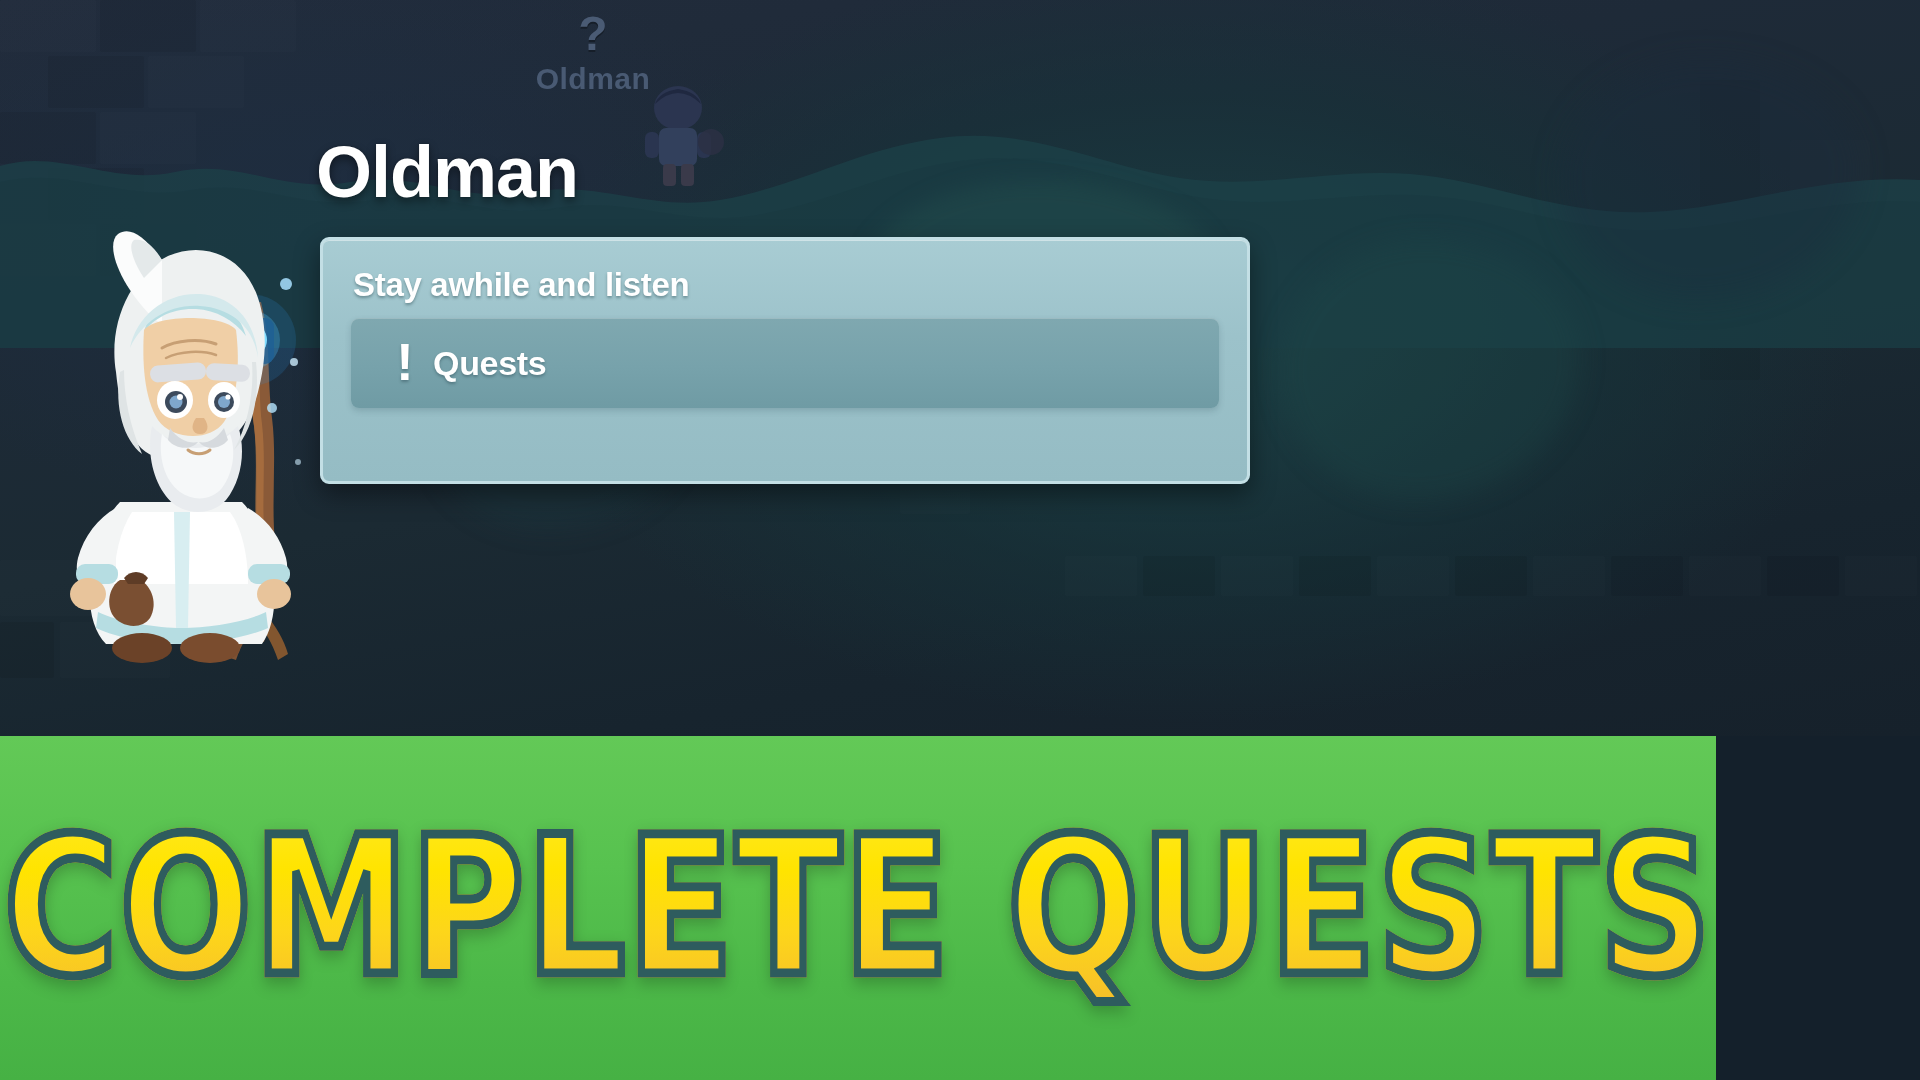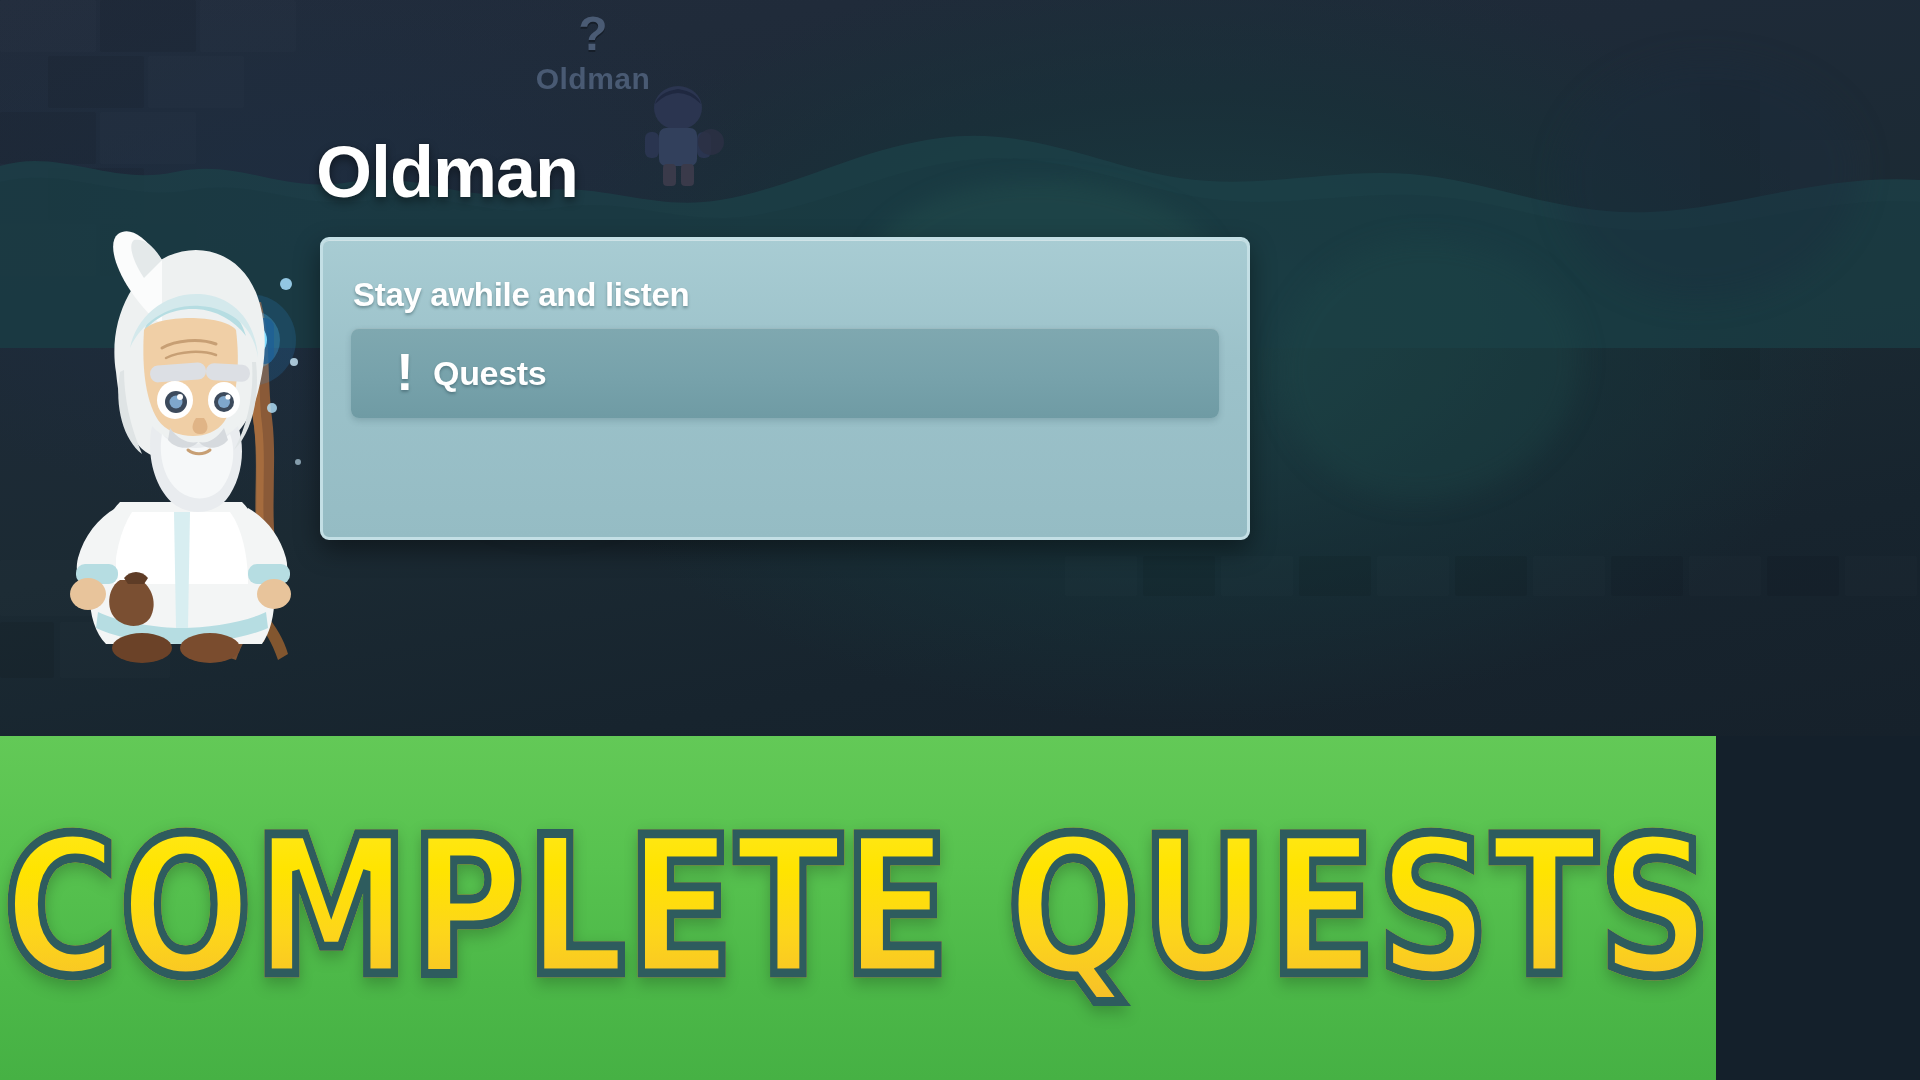--- a/index.html
+++ b/index.html
@@ -30,26 +30,26 @@
 
   
   #wizard{position:absolute;left:58px;top:212px;width:252px;height:452px;}
 
   
   #title{position:absolute;left:316px;top:136px;font-size:72px;font-weight:800;
     color:#ffffff;letter-spacing:-1px;line-height:1;
     text-shadow:0 4px 10px rgba(0,0,0,.45), 0 0 2px rgba(0,0,0,.25);}
 
   
-  #dialog{position:absolute;left:320px;top:237px;width:930px;height:303px;
+  #dialog{position:absolute;left:320px;top:237px;width:930px;height:247px;
     border-radius:9px;
     background:linear-gradient(180deg,#a8ccd3 0%,#9cc2ca 40%,#95bcc4 100%);
     border:3px solid #c3dfe5;
     box-shadow:0 10px 26px rgba(0,0,0,.42), inset 0 1px 0 rgba(255,255,255,.45);
-    box-sizing:border-box;padding:32px 28px 20px 28px;}
+    box-sizing:border-box;padding:22px 28px 20px 28px;}
   #prompt{font-size:33px;font-weight:800;color:#ffffff;letter-spacing:-.3px;
     text-shadow:0 2px 3px rgba(40,70,78,.45);margin:4px 0 14px 2px;}
   .opt{position:relative;height:90px;border-radius:8px;margin-bottom:14px;
     background:linear-gradient(180deg,#7fa8b0 0%,#77a2ab 55%,#6f9ba4 100%);
     box-shadow:inset 0 1px 0 rgba(255,255,255,.22), 0 3px 6px rgba(40,70,78,.20);
     display:flex;align-items:center;padding-left:26px;box-sizing:border-box;cursor:pointer;}
   .opt .ico{width:56px;display:flex;align-items:center;justify-content:center;
     color:#ffffff;flex:none;}
   .opt .olabel{font-size:34px;font-weight:800;color:#ffffff;letter-spacing:-.3px;
     text-shadow:0 2px 3px rgba(40,70,78,.42);}

